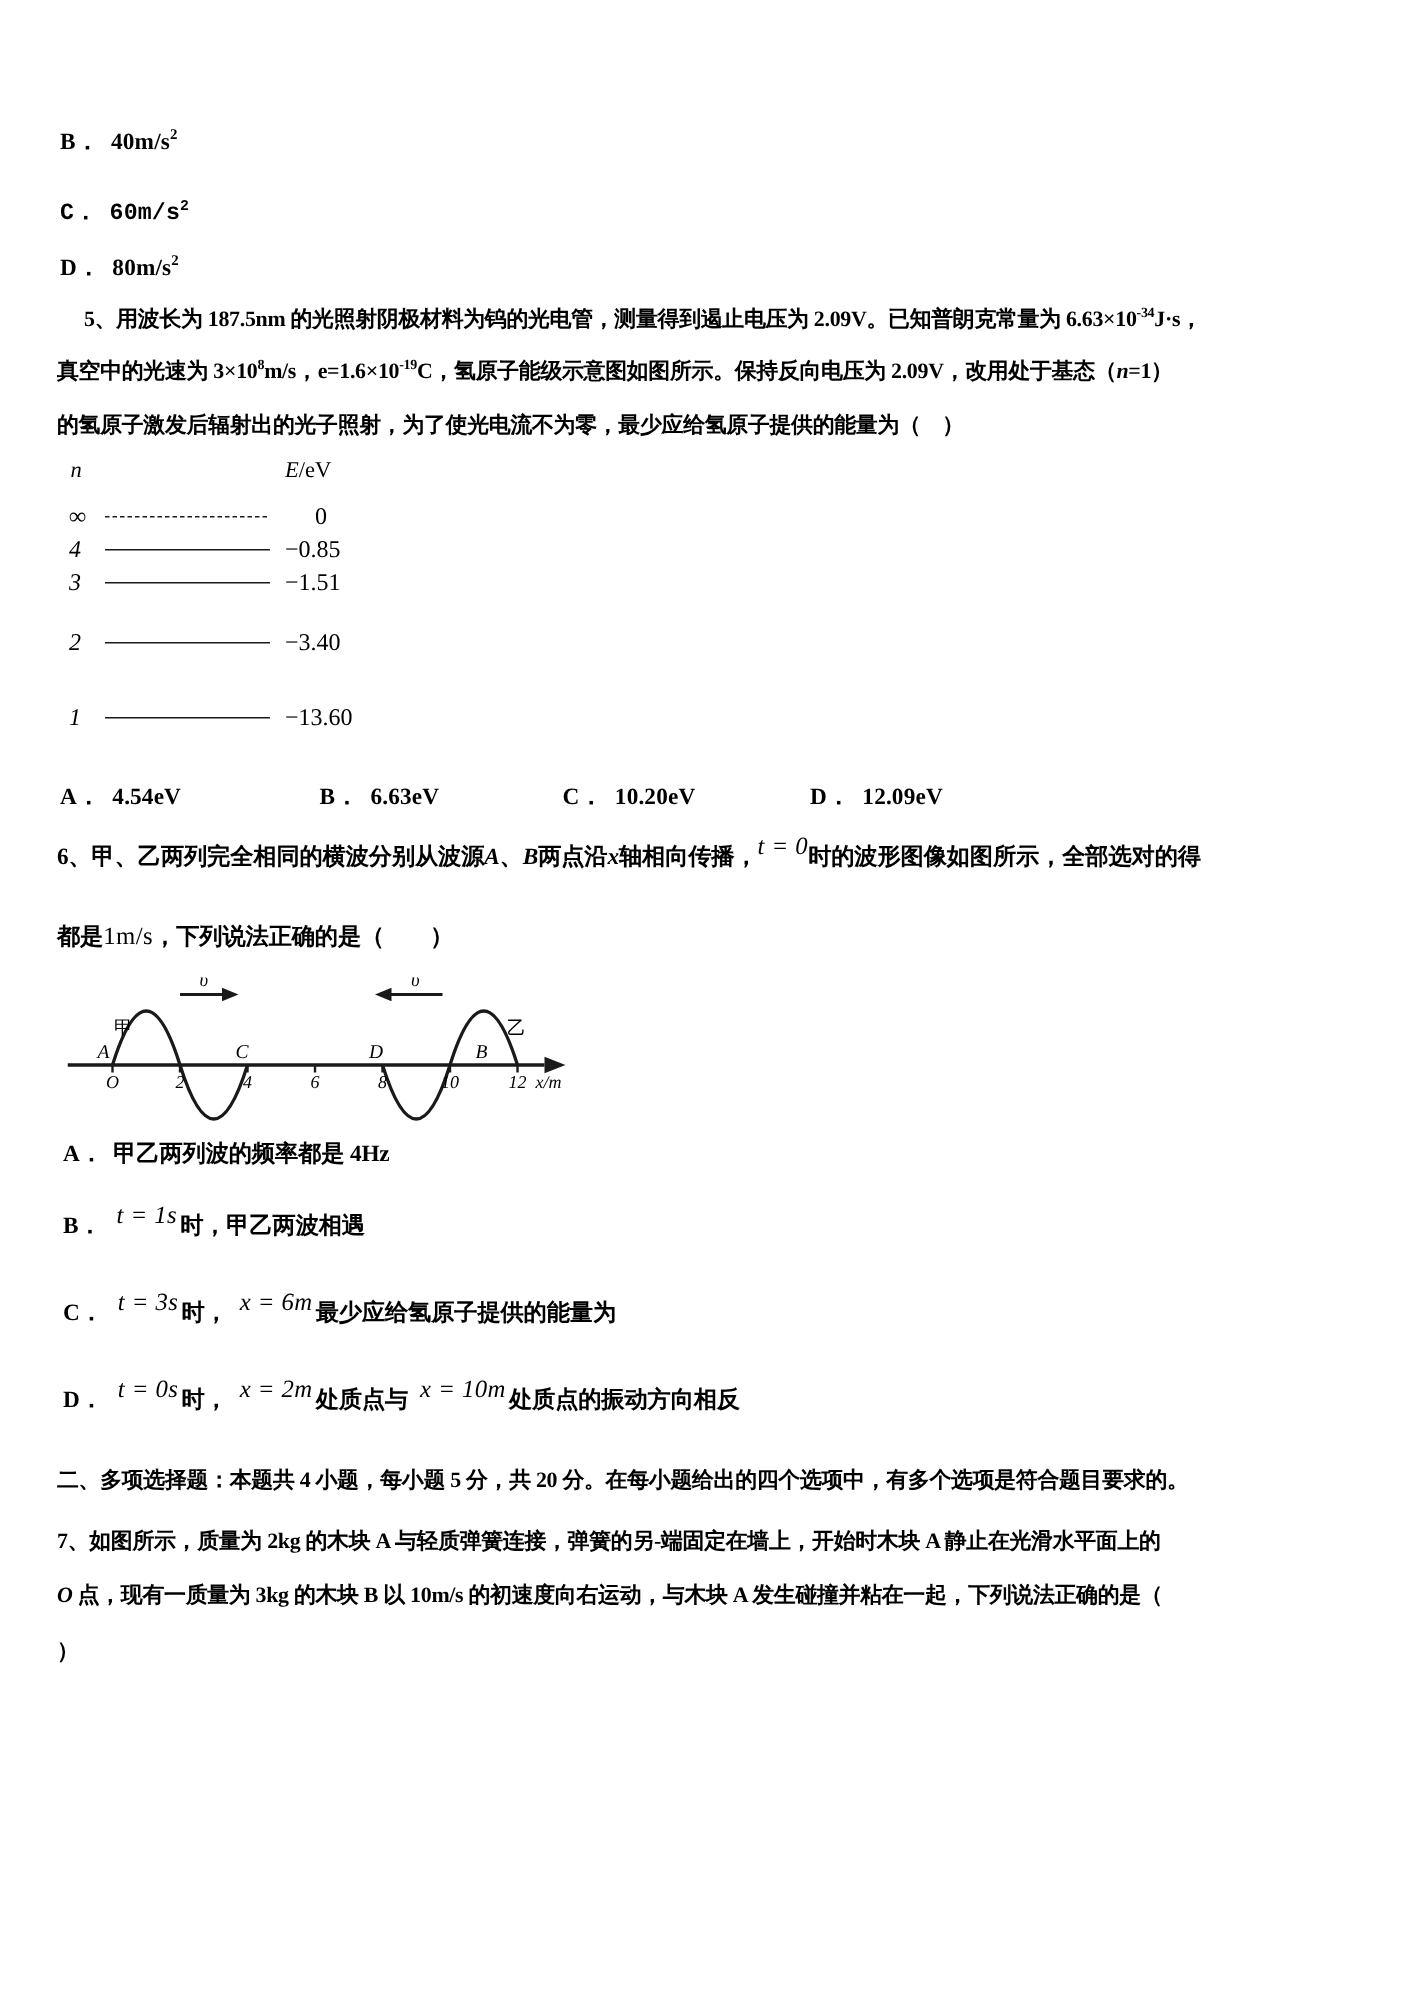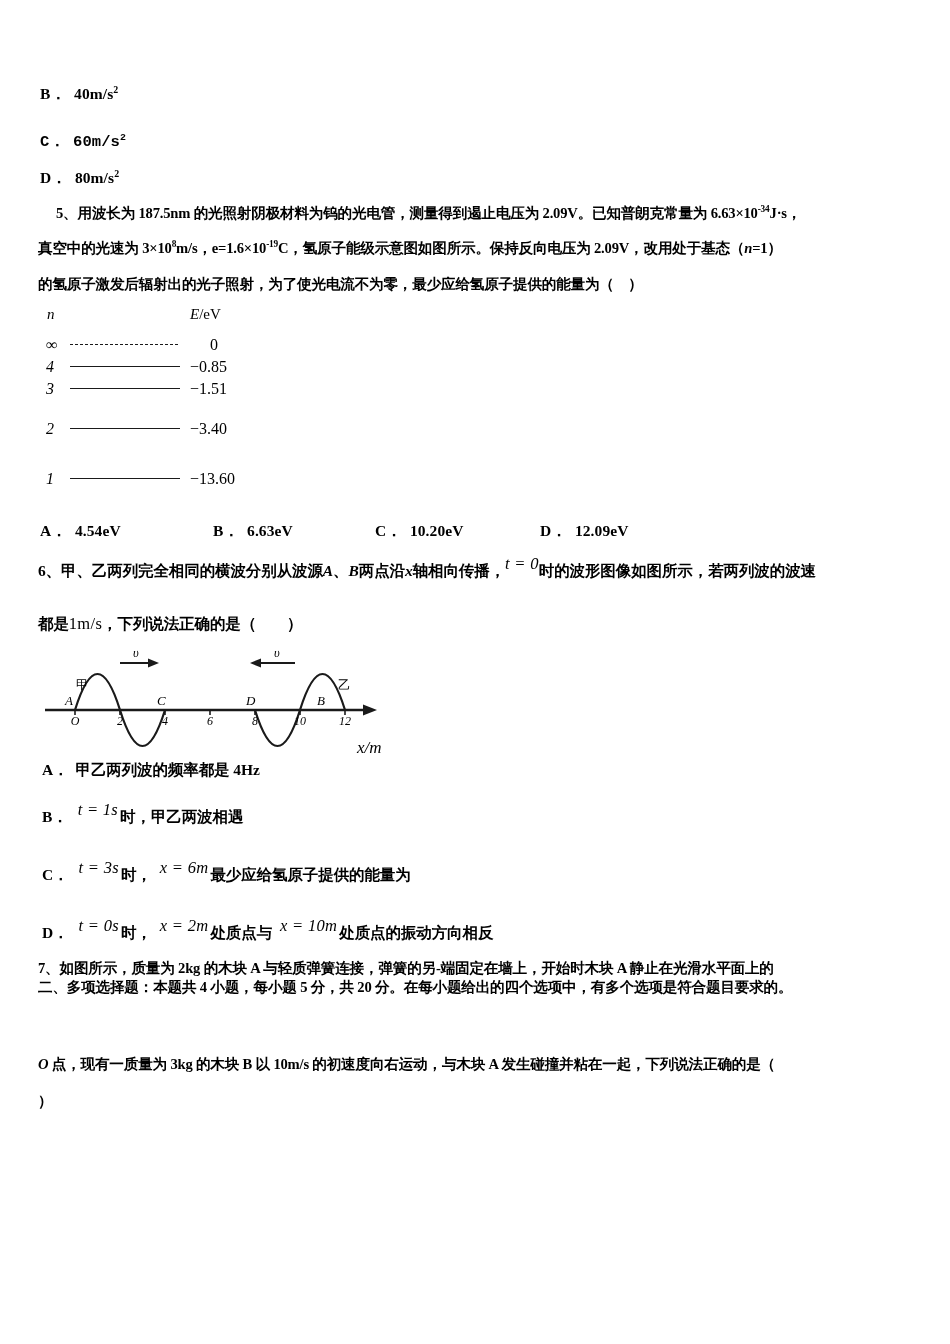--- a/index.html
+++ b/index.html
@@ -110,23 +110,22 @@
   }
   .vlabel {
     position: absolute;
     font-family: "Liberation Serif", "DejaVu Serif", serif;
     font-size: 12.5px;
     font-style: italic;
   }
   .axis-name {
     position: absolute;
     font-family: "Liberation Serif", "DejaVu Serif", serif;
-    font-size: 17px;
-    font-style: italic;
-    margin-top: 24px;
+    font-size: 12px;
+    font-style: italic;
   }
 </style>
 </head>
 <body>
 
 <div class="page">
 
   <div class="opt-line" style="left:40px; top:84px;">
     <span>B．</span><span style="display:inline-block;width:8px;"></span><span>40m/s</span><sup>2</sup>
   </div>
@@ -181,21 +180,21 @@
     <span>B．</span><span style="display:inline-block;width:8px;"></span><span>6.63eV</span>
   </div>
   <div class="opt-line" style="left:375px; top:521px;">
     <span>C．</span><span style="display:inline-block;width:8px;"></span><span>10.20eV</span>
   </div>
   <div class="opt-line" style="left:540px; top:521px;">
     <span>D．</span><span style="display:inline-block;width:8px;"></span><span>12.09eV</span>
   </div>
 
   <div class="para" style="left:38px; top:562px;">
-    <span>6、甲、乙两列完全相同的横波分别从波源</span><span class="ital">A</span><span>、</span><span class="ital">B</span><span>两点沿</span><span class="ital">x</span><span>轴相向传播，</span><span class="math">t = 0</span><span>时的波形图像如图所示，若两列波的波速</span>
+    <span>6、甲、乙两列完全相同的横波分别从波源</span><span class="ital">A</span><span>、</span><span class="ital">B</span><span>两点沿</span><span class="ital">x</span><span>轴相向传播，</span><span class="math">t = 0</span><span>时的波形图像如图所示，全部选对的得</span>
   </div>
 
   <div class="para" style="left:38px; top:615px;">
     <span>都是</span><span class="math math-nb" style="top:0px;">1m/s</span><span>，下列说法正确的是（　　）</span>
   </div>
 
   <div id="wave-diagram">
     <svg width="335" height="98" viewBox="0 0 335 98">
 
       <line x1="0" y1="60" x2="318" y2="60" stroke="#1a1a1a" stroke-width="2.4"></line>
@@ -257,19 +256,19 @@
   <div class="para" style="left:42px; top:866px;">
     <span>C．</span><span style="display:inline-block;width:10px;"></span><span class="math">t = 3s</span><span style="display:inline-block;width:2px;"></span><span>时，</span><span style="display:inline-block;width:8px;"></span><span class="math">x = 6m</span><span style="display:inline-block;width:2px;"></span><span>最少应给氢原子提供的能量为</span>
   </div>
 
   <div class="para" style="left:42px; top:924px;">
     <span>D．</span><span style="display:inline-block;width:10px;"></span><span class="math">t = 0s</span><span style="display:inline-block;width:2px;"></span><span>时，</span><span style="display:inline-block;width:8px;"></span><span class="math">x = 2m</span><span style="display:inline-block;width:2px;"></span><span>处质点与</span><span style="display:inline-block;width:8px;"></span><span class="math">x = 10m</span><span style="display:inline-block;width:2px;"></span><span>处质点的振动方向相反</span>
   </div>
 
   <div class="para-sm" style="left:38px; top:979px;">二、多项选择题：本题共 4 小题，每小题 5 分，共 20 分。在每小题给出的四个选项中，有多个选项是符合题目要求的。</div>
 
-  <div class="para-sm" style="left:38px; top:960px;font-family:Liberation Serif, serif;">7、如图所示，质量为 2kg 的木块 A 与轻质弹簧连接，弹簧的另-端固定在墙上，开始时木块 A 静止在光滑水平面上的</div>
+  <div class="para-sm" style="left:38px; top:1020px;font-family:Liberation Serif, serif;">7、如图所示，质量为 2kg 的木块 A 与轻质弹簧连接，弹簧的另-端固定在墙上，开始时木块 A 静止在光滑水平面上的</div>
   <div class="para-sm" style="left:38px; top:1056px;">
     <span class="ital">O</span><span> 点，现有一质量为 3kg 的木块 B 以 10m/s 的初速度向右运动，与木块 A 发生碰撞并粘在一起，下列说法正确的是（</span>
   </div>
   <div class="para-sm" style="left:38px; top:1093px;">）</div>
 
 </div>
 
 </body></html>

